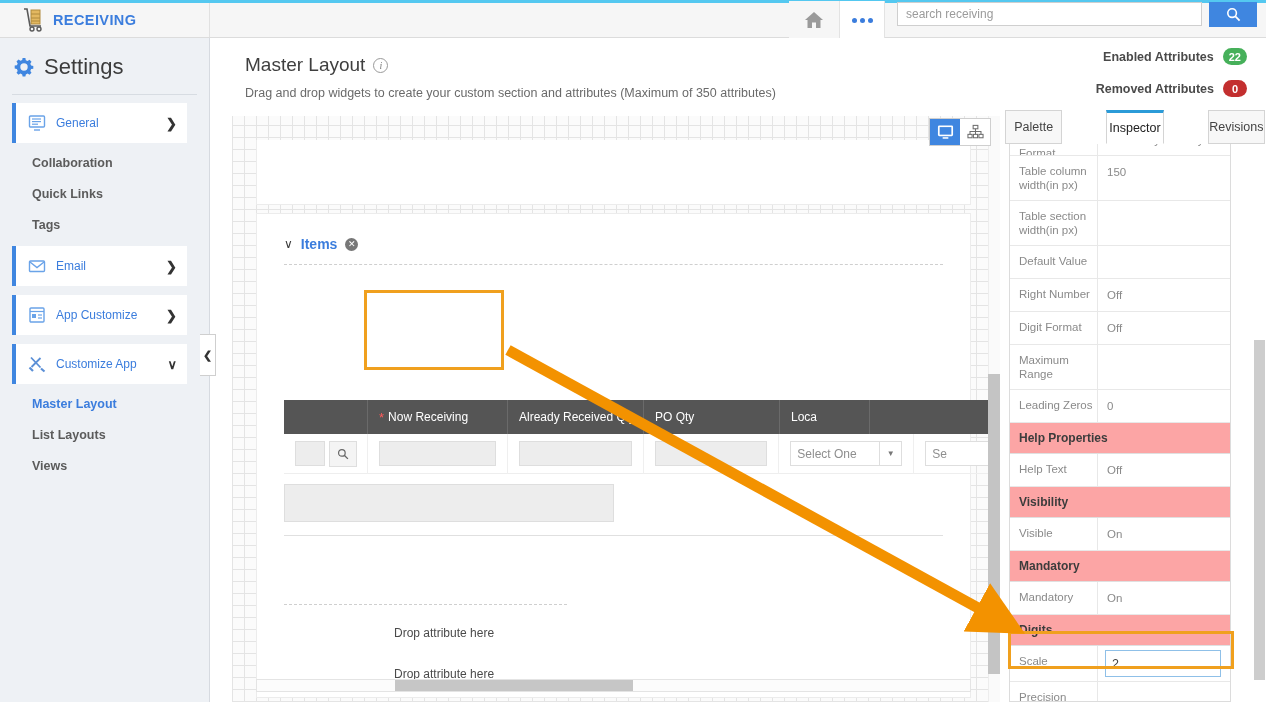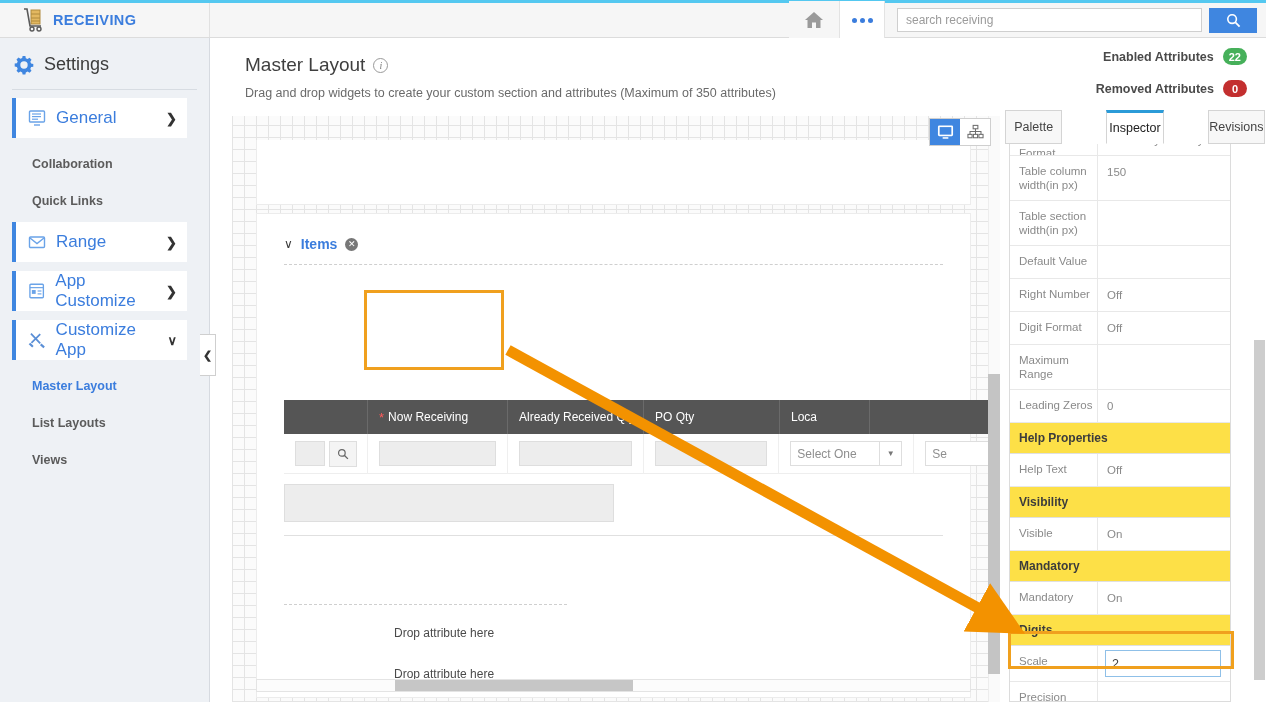--- a/index.html
+++ b/index.html
@@ -31,59 +31,59 @@
   }
   .topbar-spacer { flex: 1 1 auto; }
   .top-icon-btn {
     width: 46px; height: 38px; display: flex; align-items: center; justify-content: center;
     border-left: 1px solid #e3e3e3; border-right: 1px solid #e3e3e3;
     background: #ffffff;
   }
   .top-icon-btn.home { background: #f6f6f6; border: none; width: 50px; }
   .dots { display: flex; gap: 3px; }
   .dots i { width: 5px; height: 5px; border-radius: 50%; background: #3b7ddd; display: block; }
-  .search-wrap { display: flex; padding: 0 9px 0 12px; }
+  .search-wrap { display: flex; padding: 0 9px 12px 12px; }
   .search-input {
     width: 305px; height: 24px; border: 1px solid #cfcfcf; background: #fff;
     font-size: 12px; color: #555; padding: 0 8px; outline: none;
     font-family: "Liberation Sans", sans-serif;
   }
   .search-input::placeholder { color: #9b9b9b; }
   .search-btn {
     width: 48px; height: 25px; margin-left: 7px; background: #3f86e0; border: none;
     display: flex; align-items: center; justify-content: center; cursor: pointer;
   }
 
   
   .sidebar {
     position: absolute; left: 0; top: 38px; width: 210px; height: 664px;
     background: #eef1f5; border-right: 1px solid #d6dae0;
   }
   .settings-head {
     display: flex; align-items: center; gap: 10px;
     padding: 16px 0 14px 14px;
   }
-  .settings-title { font-size: 18px; color: #3c3c3c; }
+  .settings-title { font-size: 22px; color: #3c3c3c; }
   .sidebar-rule { height: 1px; background: #d7dce2; margin: 0 12px 8px 12px; }
 
   .nav-group {
     display: flex; align-items: center; height: 40px;
     background: #ffffff; margin: 0 22px 0 12px;
     border-left: 4px solid #3f86e0;
     padding-left: 12px; cursor: pointer;
     position: relative;
   }
   .nav-group + .nav-group { margin-top: 9px; }
   .nav-group .ico { width: 18px; height: 18px; margin-right: 10px; display: block; }
-  .nav-group .lbl { color: #3b7ddd; font-size: 17px; flex: 1 1 auto; }
+  .nav-group .lbl { color: #3b7ddd; font-size: 12px; flex: 1 1 auto; }
   .nav-group .chev { margin-right: 10px; font-size: 13px; color: #333; font-weight: bold; }
 
   .nav-sub {
     padding: 9px 0 0 32px; font-size: 12.5px; font-weight: bold;
-    color: #5b5b5b; cursor: pointer; line-height: 22px; margin-top: 6px;
+    color: #5b5b5b; cursor: pointer; line-height: 22px;
   }
   .nav-sub.active { color: #3b7ddd; }
   .sub-block { padding-bottom: 10px; }
 
   
   .collapse-handle {
     position: absolute; left: 200px; top: 334px; width: 16px; height: 42px;
     background: #fff; border: 1px solid #cfcfcf; border-left: none;
     display: flex; align-items: center; justify-content: center;
     font-size: 11px; color: #333; cursor: pointer; z-index: 8;
@@ -221,21 +221,21 @@
     position: absolute; left: 9px; top: 34px; width: 222px; height: 558px;
     border: 1px solid #dcdcdc; border-top: none; overflow: hidden; background: #fff;
   }
   .prop-row { display: flex; border-bottom: 1px solid #e8e8e8; min-height: 33px; }
   .prop-key {
     width: 88px; min-width: 88px; font-size: 11.5px; color: #8a8a8a;
     padding: 8px 4px 8px 9px; border-right: 1px solid #e8e8e8; line-height: 14px;
   }
   .prop-val { flex: 1 1 auto; font-size: 11.5px; color: #8a8a8a; padding: 9px 6px 8px 9px; line-height: 14px; }
   .prop-group {
-    background: #fde047; font-size: 12px; font-weight: bold; color: #3c3c3c;
+    background: #fca5a5; font-size: 12px; font-weight: bold; color: #3c3c3c;
     padding: 8px 9px; border-bottom: 1px solid #e0e0e0;
   }
   .row-clip { height: 12px; overflow: hidden; border-bottom: 1px solid #e8e8e8; }
   .scale-row { position: relative; }
   .scale-input {
     width: 116px; height: 27px; border: 1px solid #8fc0e8; outline: none;
     font-size: 12.5px; color: #444; padding: 0 6px; background: #fff;
     font-family: "Liberation Sans", sans-serif; margin: 2px 0 2px 2px;
   }
   .hl-scale {
@@ -311,28 +311,29 @@
         <line x1="4" y1="7.6" x2="13" y2="7.6" stroke="#6aa3e8" stroke-width="1.2"></line>
         <line x1="4" y1="10.2" x2="10" y2="10.2" stroke="#6aa3e8" stroke-width="1.2"></line>
         <line x1="6" y1="16" x2="12" y2="16" stroke="#6aa3e8" stroke-width="1.4"></line>
       </svg>
       <span class="lbl">General</span>
       <span class="chev">❯</span>
     </div>
     <div class="sub-block">
       <div class="nav-sub">Collaboration</div>
       <div class="nav-sub">Quick Links</div>
+      <div class="nav-sub">Tags</div>
     </div>
 
     <div class="nav-group">
       <svg class="ico" viewBox="0 0 18 18">
         <rect x="1.5" y="4" width="15" height="10.5" rx="1" fill="none" stroke="#6aa3e8" stroke-width="1.4"></rect>
         <path d="M2 5 L9 10.5 L16 5" fill="none" stroke="#6aa3e8" stroke-width="1.4"></path>
       </svg>
-      <span class="lbl">Range</span>
+      <span class="lbl">Email</span>
       <span class="chev">❯</span>
     </div>
 
     <div class="nav-group">
       <svg class="ico" viewBox="0 0 18 18">
         <rect x="2" y="2" width="14" height="14" rx="1" fill="none" stroke="#6aa3e8" stroke-width="1.4"></rect>
         <line x1="2" y1="5.5" x2="16" y2="5.5" stroke="#6aa3e8" stroke-width="1.2"></line>
         <rect x="4" y="8" width="4" height="4" fill="#6aa3e8"></rect>
         <line x1="10" y1="9" x2="14" y2="9" stroke="#6aa3e8" stroke-width="1.2"></line>
         <line x1="10" y1="12" x2="14" y2="12" stroke="#6aa3e8" stroke-width="1.2"></line>

